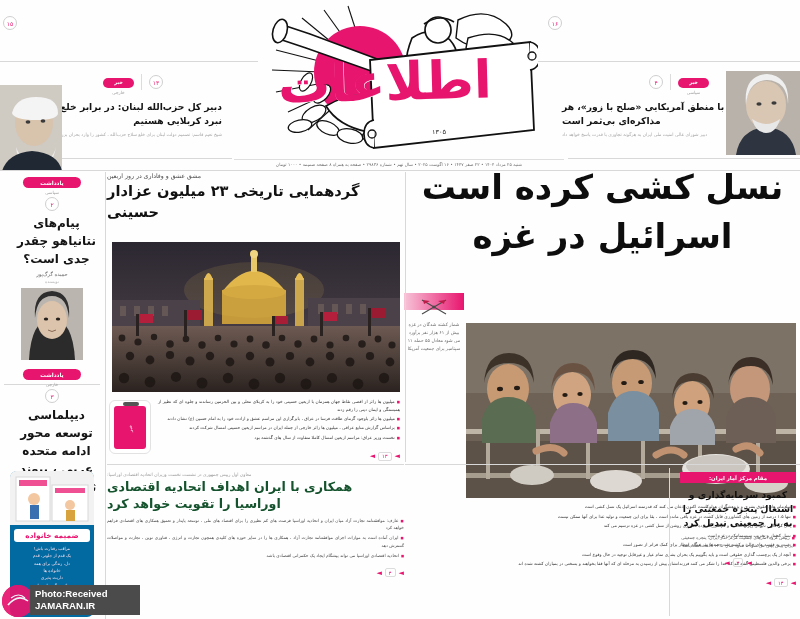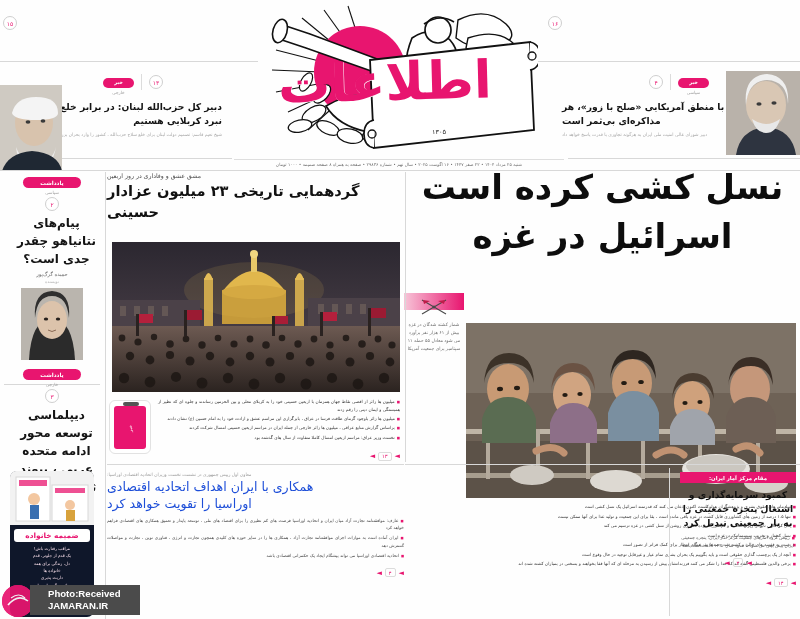--- a/index.html
+++ b/index.html
@@ -144,21 +144,21 @@
     border: 1px solid #e2e2e2; border-radius: 6px; background: #fff;
   }
   .kb-stamp-in {
     position: absolute; inset: 5px 4px 4px; background: #e8156f; border-radius: 3px;
   }
 
   
   .eurasia { position: absolute; right: 396px; top: 300px; width: 297px; }
   .eu-eyebrow { font-size: 4.5px; color: #9e9e9e; text-align: left; }
   .eu-head {
-    font-size: 12.6px; font-weight: normal; color: #1d4ed8; line-height: 1.45;
+    font-size: 12.6px; font-weight: bold; color: #14532d; line-height: 1.45;
     text-align: left; margin-top: 1px; letter-spacing: -0.35px;
   }
   .eu-bl { font-size: 4.3px; color: #4a4a4a; line-height: 1.7; text-align: justify; margin-top: 3px; }
   .eu-bl:before { content: '■'; color: #e8156f; font-size: 3.3px; margin-left: 2px; }
 
   
   .amar { position: absolute; right: 4px; top: 300px; width: 116px; }
   .amar-kicker {
     background: #e8156f; color: #fff; font-size: 5.4px; font-weight: bold;
     text-align: center; padding: 2.5px 0; letter-spacing: -0.1px;
@@ -184,37 +184,37 @@
     line-height: 1.5; margin-top: 3px; letter-spacing: -0.15px; margin-left: 9px;
   }
   .sb-author { font-size: 5.2px; color: #6b6b6b; text-align: center; margin-top: 3px; }
   .sb-role { font-size: 4.2px; color: #b0b0b0; text-align: center; margin-top: 2px; }
   .sb-photo {
     width: 62px; height: 72px; margin: 4px auto 0; overflow: hidden;
     background: linear-gradient(160deg,#cfcfcf,#7e7e7e);
   }
   .famsupp {
     position: absolute; left: 10px; bottom: 2px; width: 84px; height: 146px;
-    background: #0f172a; border-radius: 7px; overflow: hidden;
+    background: #0369a1; border-radius: 7px; overflow: hidden;
   }
   .fs-top { height: 54px; background: #f4f4f4; position: relative; }
   .fs-label {
     background: #fff; color: #e8156f; font-size: 7.4px; font-weight: bold;
     text-align: center; margin: 4px 4px 3px; padding: 2px 0; border-radius: 3px;
     letter-spacing: 1px;
   }
   .fs-line { font-size: 4.2px; color: #ffe4ef; text-align: center; line-height: 1.75; }
   .stamp-circle {
     position: absolute; left: 2px; bottom: 2px; width: 32px; height: 32px;
     border-radius: 50%; background: #e8156f; opacity: .93;
   }
   .watermark {
     position: absolute; left: 30px; bottom: 4px; width: 110px; height: 30px;
     background: #4b4b4b; color: #fff; font-size: 9.6px; font-weight: bold;
-    padding: 3px 18px; line-height: 1.3; font-family: "Liberation Sans", sans-serif;
+    padding: 3px 5px; line-height: 1.3; font-family: "Liberation Sans", sans-serif;
     direction: ltr; text-align: left;
   }
 </style>
 </head>
 <body>
 
 <div class="page">
 
   <div class="topstrip">
     <div class="pagenum pn-tr">۱۶</div>

